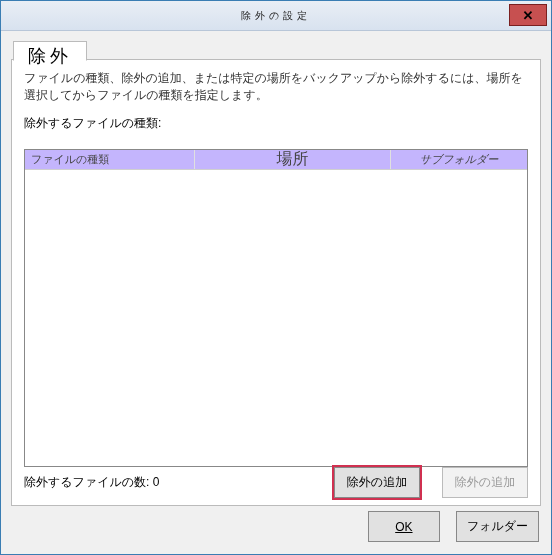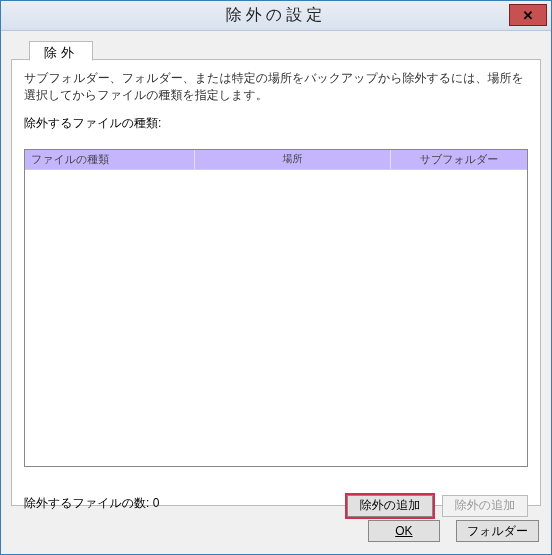--- a/index.html
+++ b/index.html
@@ -19,21 +19,21 @@
   .titlebar {
     height: 30px;
     background: linear-gradient(#e9eef5, #d8e2ef);
     border-bottom: 1px solid #b8c6d8;
     display: flex;
     align-items: center;
     justify-content: center;
     position: relative;
   }
   .titlebar .title {
-    font-size: 16px;
+    font-size: 10px;
     color: #222;
     letter-spacing: 4px;
   }
   .close-btn {
     position: absolute;
     right: 4px;
     top: 3px;
     width: 38px;
     height: 22px;
     background: #c75050;
@@ -61,28 +61,28 @@
     left: 10px;
     right: 10px;
     bottom: 48px;
     background: #fff;
     border: 1px solid #bbb;
     padding: 10px 12px;
   }
   .tab {
     position: absolute;
     top: 10px;
-    left: 28px;
+    left: 12px;
     height: 20px;
     padding: 2px 14px 0;
     background: #fff;
     border: 1px solid #bbb;
     border-bottom: 1px solid #fff;
     z-index: 2;
-    font-size: 13px;
+    font-size: 18px;
     letter-spacing: 4px;
   }
   .desc {
     color: #333;
     line-height: 1.45;
     margin-bottom: 10px;
   }
   .list-label {
     margin-bottom: 17px;
   }
@@ -94,32 +94,32 @@
   .list-header {
     display: flex;
     background: #c4b5fd;
     border-bottom: 1px solid #d0d0d0;
     height: 20px;
     align-items: center;
     font-size: 11px;
     color: #444;
   }
   .col-type { width: 170px; padding-left: 6px; border-right: 1px solid #e0e0e0; height:100%; display:flex; align-items:center;}
-  .col-loc { width: 196px; text-align: center; border-right: 1px solid #e0e0e0; height:100%; display:flex; align-items:center; justify-content:center; font-size:10px;}
-  .col-sub { flex: 1; text-align: center; height:100%; display:flex; align-items:center; justify-content:center;}
+  .col-loc { width: 196px; text-align: center; border-right: 1px solid #e0e0e0; height:100%; display:flex; align-items:center; justify-content:center; font-size:16px;}
+  .col-sub { flex: 1; text-align: center; height:100%; display:flex; align-items:center; justify-content:center;font-style:italic;}
   .list-rows { height: calc(100% - 20px); }
   .bottom-row {
     display: flex;
-    align-items: flex-start;
-    margin-top: 28px;
-    gap: 9px;
+    align-items: center;
+    margin-top: 0;
+    gap: 22px;
   }
   .count-label { flex: 1; }
   .btn {
-    height: 22px;
+    height: 31px;
     min-width: 86px;
     padding: 0 10px;
     background: #e1e1e1;
     border: 1px solid #888;
     font-size: 12px;
     cursor: pointer;
     display:inline-flex;
     align-items:center;
     justify-content:center;
   }
@@ -154,21 +154,21 @@
     </div>
   </div>
 
   <div class="body-area">
 
     <div class="tab">
       <span>除外</span>
     </div>
 
     <div class="tab-panel">
-      <div class="desc">サブフォルダー、フォルダー、または特定の場所をバックアップから除外するには、場所を選択してからファイルの種類を指定します。</div>
+      <div class="desc">ファイルの種類、除外の追加、または特定の場所をバックアップから除外するには、場所を選択してからファイルの種類を指定します。</div>
       <div class="list-label">除外するファイルの種類:</div>
 
       <div class="list-box">
         <div class="list-header">
           <div class="col-type">ファイルの種類</div>
           <div class="col-loc">場所</div>
           <div class="col-sub">サブフォルダー</div>
         </div>
         <div class="list-rows"></div>
       </div>

